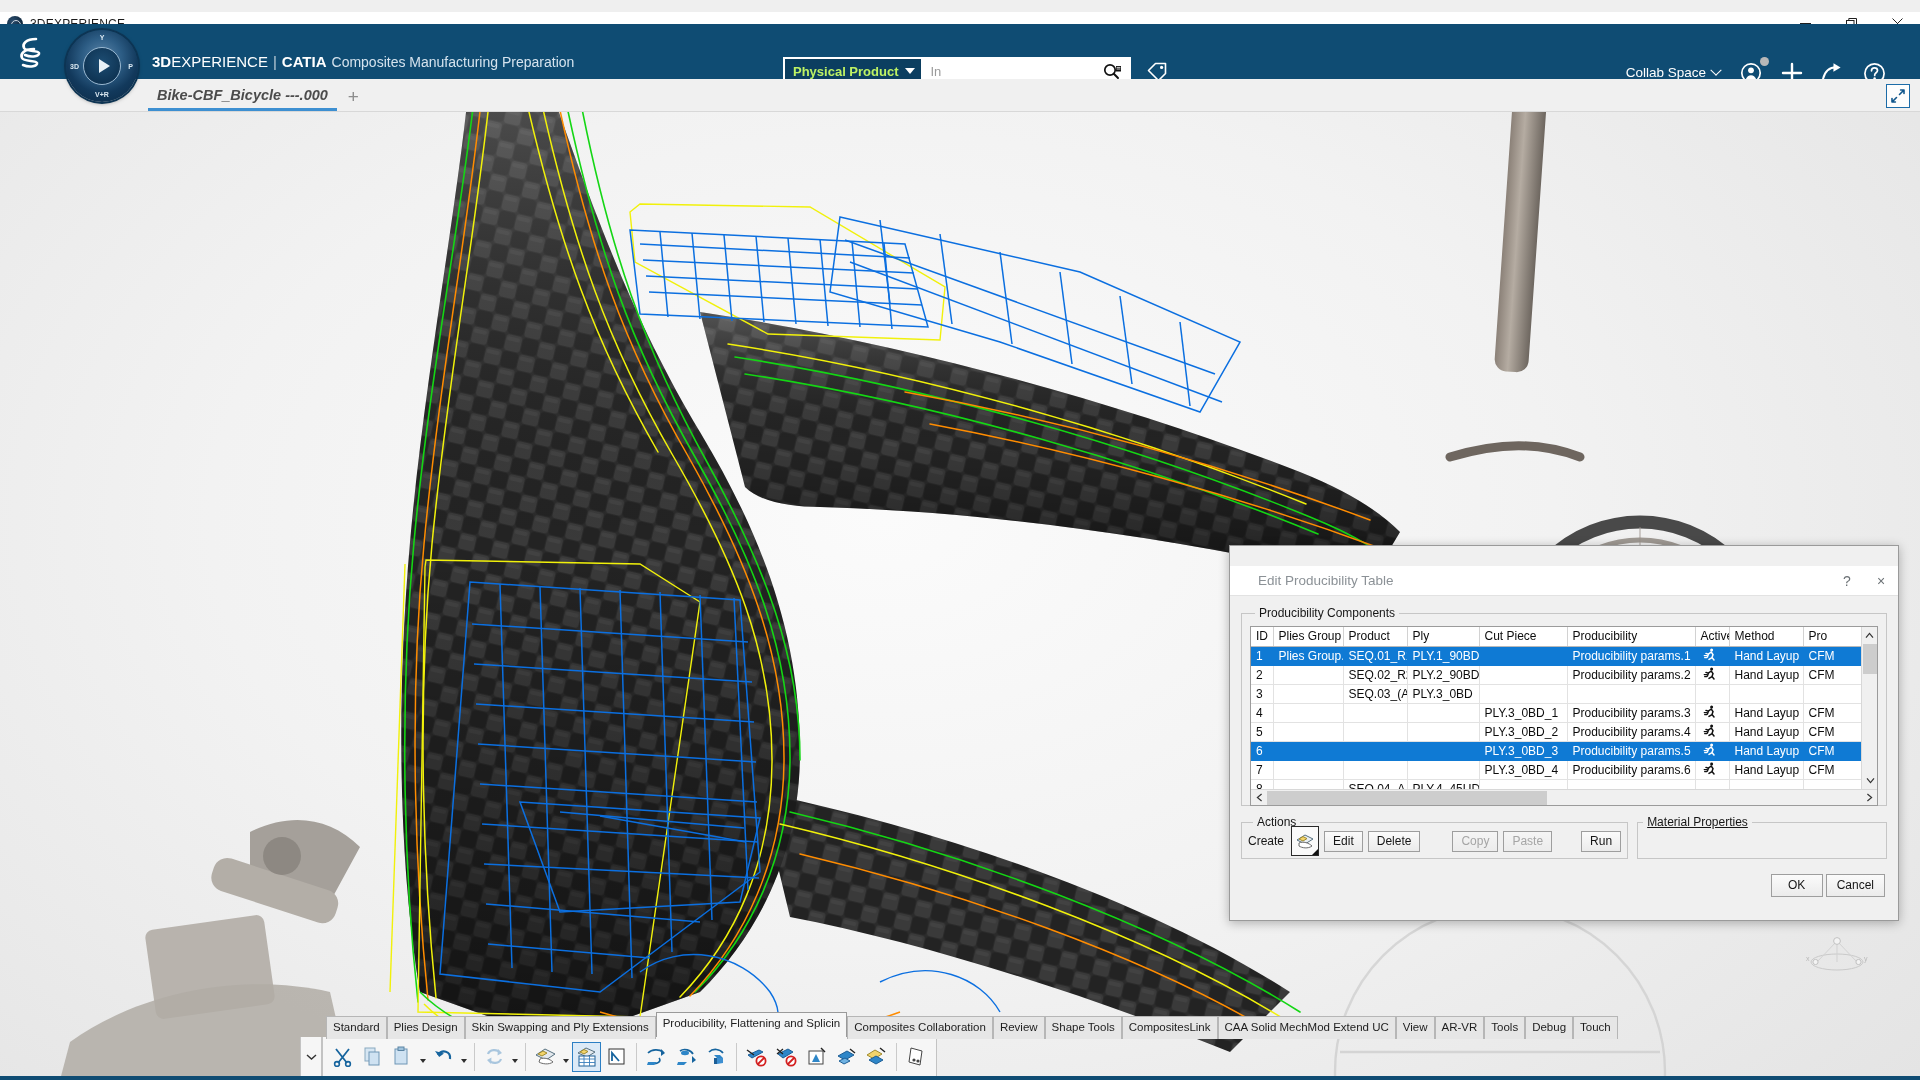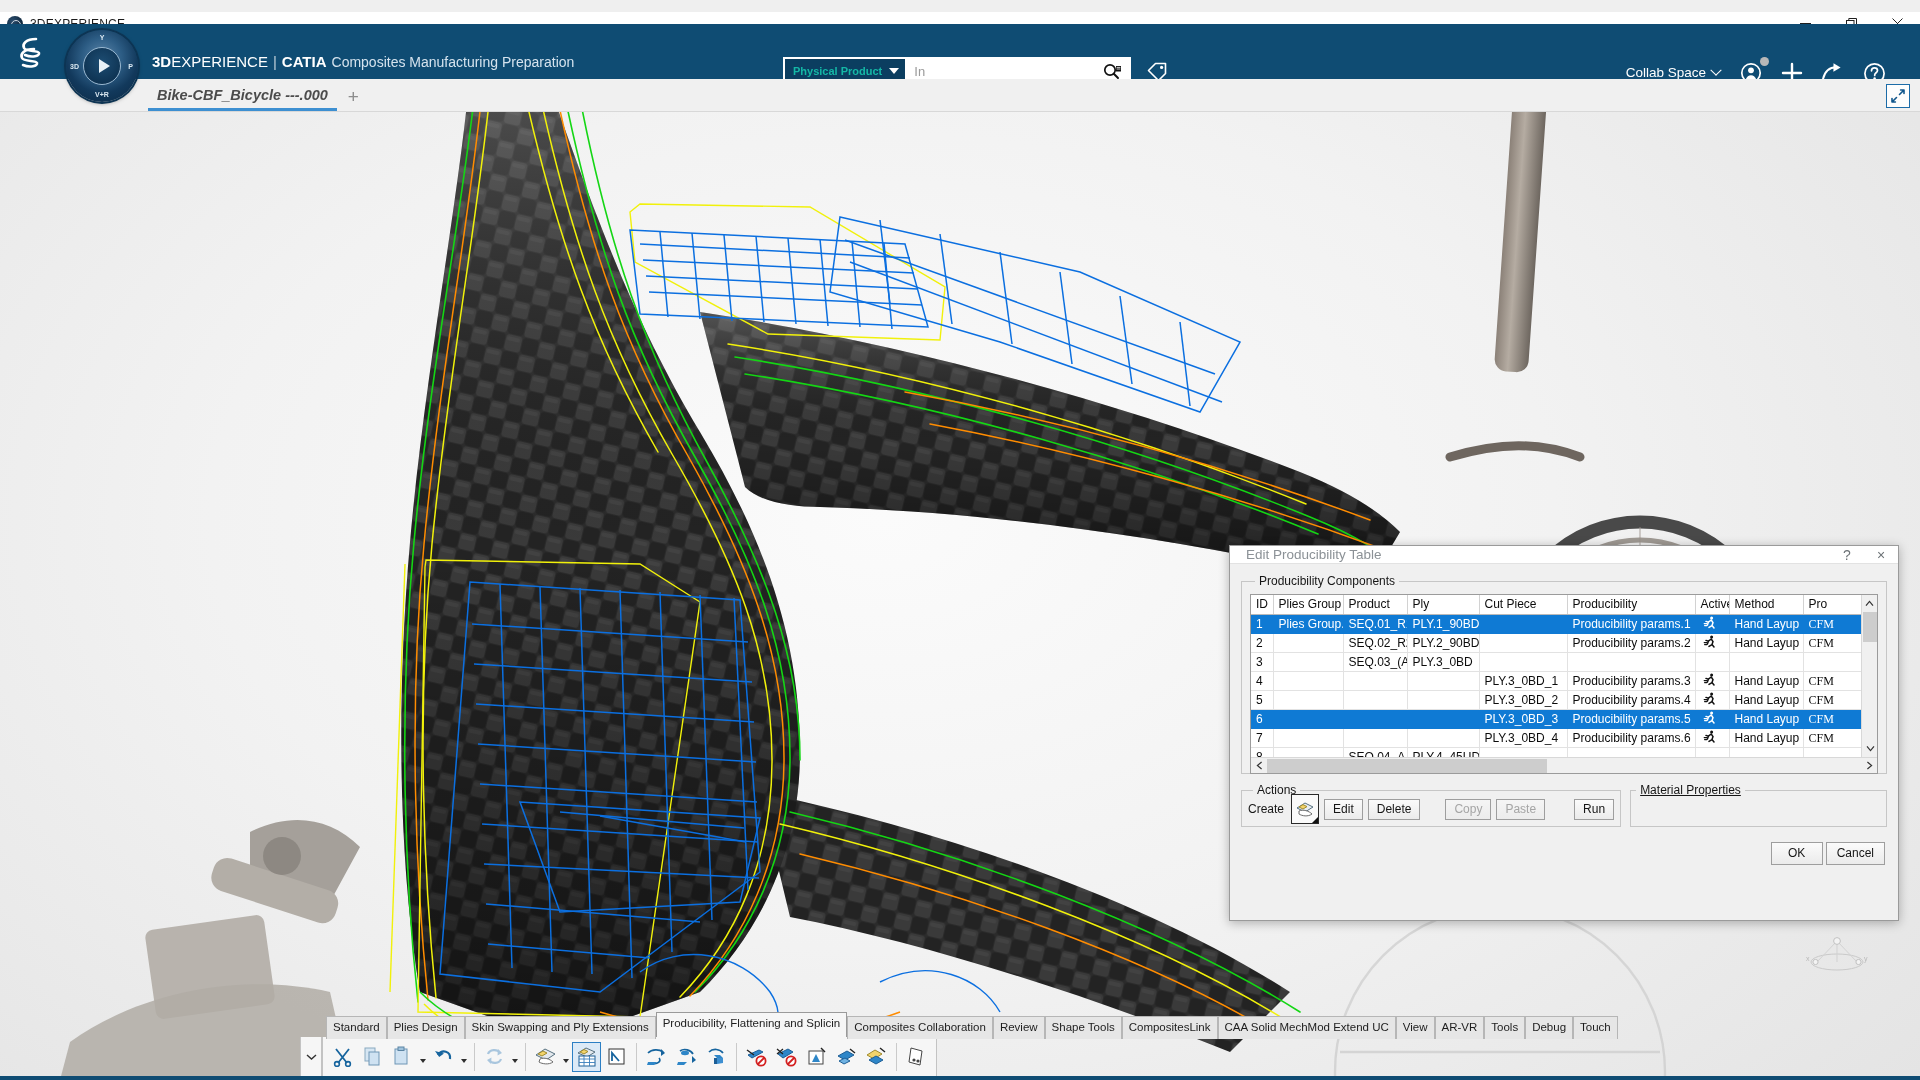--- a/index.html
+++ b/index.html
@@ -77,21 +77,21 @@
   .brand .b1{ font-weight:bold; }
   .brand .sep{ opacity:.7; margin:0 5px; }
   .brand .b2{ font-weight:bold; }
   .brand .b3{ color:#d5e3ee; font-weight:normal; margin-left:5px; font-size:14px; }
 
   .searchbox{
     position:absolute; left:783px; top:33px; width:348px; height:28px;
     background:#ffffff; display:flex; align-items:center;
   }
   .searchtype{
-    background:#0b3e60; color:#14b8a6; font-size:11px; font-weight:bold;
+    background:#0b3e60; color:#bef264; font-size:13px; font-weight:bold;
     height:24px; margin:2px 0 2px 2px; padding:0 6px 0 8px;
     display:flex; align-items:center; gap:7px; white-space:nowrap;
   }
   .searchtype .caret{
     width:0;height:0;border-left:5px solid transparent;border-right:5px solid transparent;
     border-top:6px solid #ffffff;
   }
   .search-in{ font-size:13px; color:#9a9a9a; margin-left:9px; flex:1; }
   .search-mag{ margin-right:9px; color:#111; display:flex; align-items:center; }
 
@@ -186,22 +186,22 @@
   }
 
   
   .dialog{
     position:absolute; left:1229px; top:545px; width:670px; height:376px;
     background:#f0f0f0; border:1px solid #9a9a9a;
     box-shadow:0 2px 10px rgba(0,0,0,.28);
     font-size:12px; color:#161616;
   }
   .dlg-title{
-    height:18px; background:#ffffff; display:flex; align-items:center;
-    padding-left:16px; border-bottom:1px solid #e2e2e2;
+    height:30px; background:#ffffff; display:flex; align-items:center;
+    padding-left:28px; border-bottom:1px solid #e2e2e2;margin-top:20px;
   }
   .dlg-title .txt{ font-size:13.5px; color:#8b9196; }
   .dlg-title .btns{ margin-left:auto; display:flex; }
   .dlg-title .tb{
     width:34px; height:33px; display:flex; align-items:center; justify-content:center;
     color:#6c7276; font-size:14px;
   }
   .dlg-body{ padding:10px 11px 0 11px; }
 
   fieldset{
@@ -220,21 +220,21 @@
     border-right:1px solid #d2d2d2; border-bottom:1px solid #b9b9b9;
     padding:2px 0 3px 5px; height:19px; color:#0c0c0c; overflow:hidden;
     white-space:nowrap;
   }
   table.ptable td{
     font-size:12px; border-right:1px solid #e2e2e2; border-bottom:1px solid #e2e2e2;
     padding:1px 0 1px 5px; height:19px; white-space:nowrap; overflow:hidden;
     color:#0c0c0c;
   }
   tr.sel td{ background:#0f7ad4; color:#ffffff; border-right-color:#0f7ad4; border-bottom-color:#0f7ad4;}
-  td.cfm{ color:#7a5a12;font-family:Liberation Serif, serif; }
+  td.cfm{ color:#7a5a12; }
   tr.sel td.cfm{ color:#ffffff; }
   .vscroll{
     position:absolute; right:0; top:0; width:16px; height:100%;
     background:#f0f0f0; border-left:1px solid #d8d8d8;
   }
   .vscroll .arw{ height:16px; display:flex; align-items:center; justify-content:center; }
   .vscroll .thumb{ position:absolute; top:17px; left:1px; width:14px; height:30px; background:#cdcdcd; }
   .hscroll{
     position:absolute; left:0; bottom:0; height:16px; width:100%;
     background:#f0f0f0; border-top:1px solid #d8d8d8; display:flex; align-items:center;
@@ -956,21 +956,21 @@
             <span class="act-label">Create</span>
             <div class="create-ico">
               <svg width="21" height="19" viewBox="0 0 21 19">
                 <path d="M2 8 L10 3 L18 7 L10 12 Z" fill="#e9eef2" stroke="#56707f"></path>
                 <path d="M4 7 L8 4.6 L12 6.6 L8 9 Z" fill="#f3d46b" stroke="#a08b2e"></path>
                 <path d="M4 11 C8 9 14 11 17 14 C13 17 7 16 4 14 Z" fill="#fff" stroke="#6a6a6a"></path>
               </svg>
             </div>
             <button class="btn">Edit</button>
             <button class="btn">Delete</button>
-            <button class="btn disabled" style="margin-left:20px">Copy</button>
+            <button class="btn disabled" style="margin-left:27px">Copy</button>
             <button class="btn disabled">Paste</button>
             <button class="btn" style="margin-left:24px">Run</button>
           </div>
         </fieldset>
 
         <fieldset class="grp-mat">
           <legend>Material Properties</legend>
         </fieldset>
       </div>
 

